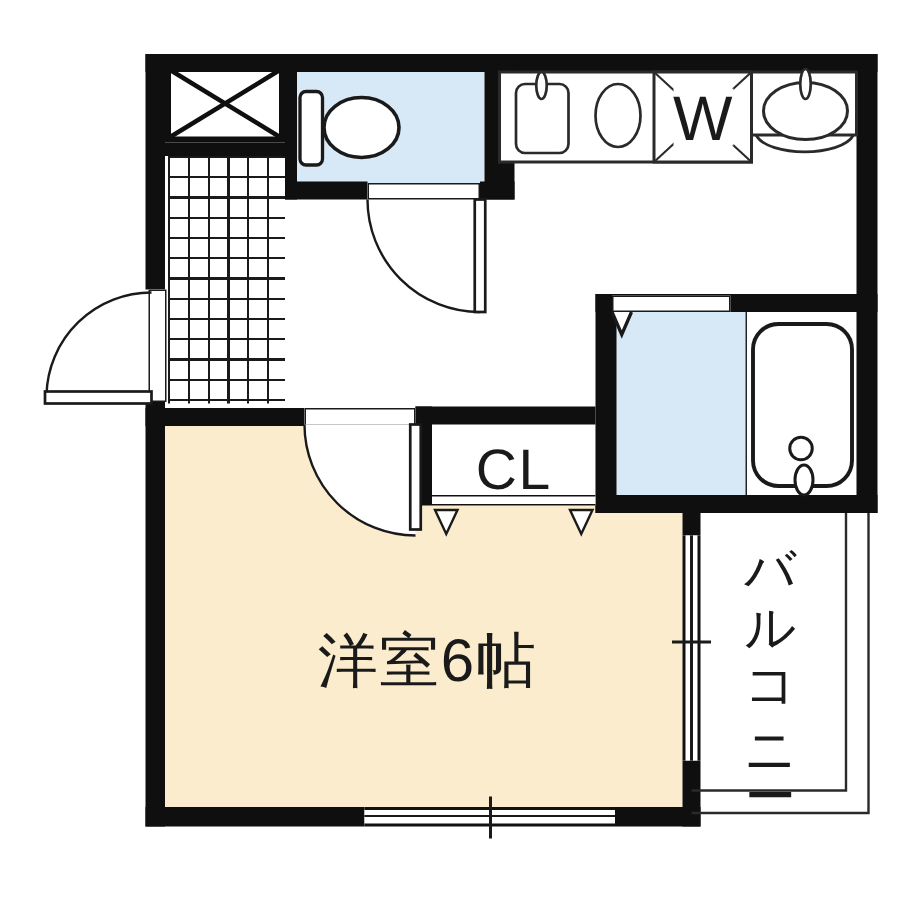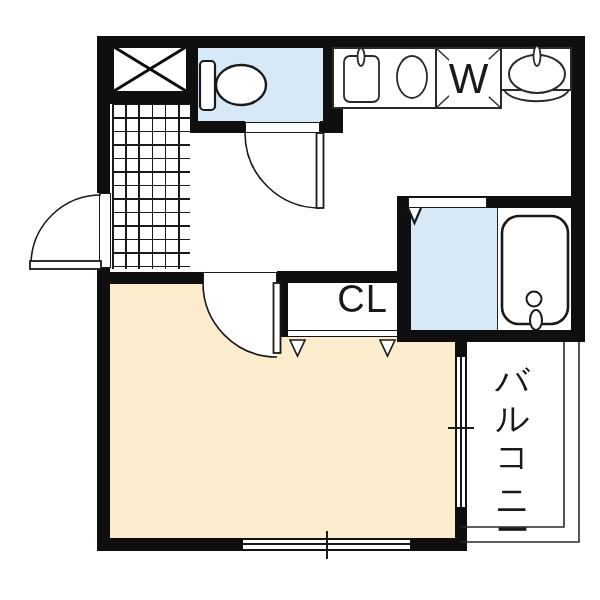--- a/index.html
+++ b/index.html
@@ -7,21 +7,21 @@
          font-family:"Liberation Sans","DejaVu Sans",sans-serif;color:#1a1a1a;}
   .abs{position:absolute;box-sizing:border-box;}
   .wall{position:absolute;background:#0f0f0f;}
   .floor-blue{background:#d7e8f6;}
   .floor-cream{background:#faeccd;}
   .white{background:#fff;}
   .opening{position:absolute;background:#fff;border:1.2px solid #1a1a1a;box-sizing:border-box;}
   .label{position:absolute;display:flex;align-items:center;justify-content:center;
          color:#1a1a1a;line-height:1;}
   #lbl-room{left:150px;top:416px;width:270px;height:50px;font-size:40px;font-weight:500;letter-spacing:1px;}
-  #lbl-cl{left:288px;top:275px;width:109px;height:47px;font-size:38px;font-weight:500;letter-spacing:1px;padding-left:20px;}
+  #lbl-cl{left:288px;top:290px;width:109px;height:47px;font-size:38px;font-weight:500;letter-spacing:1px;}
   #lbl-w{left:436px;top:52px;width:65px;height:54px;font-size:42px;font-weight:500;}
   #lbl-balcony{left:492px;top:342px;height:215px;width:42px;writing-mode:vertical-rl;
                text-orientation:mixed;font-size:34px;letter-spacing:4px;justify-content:flex-start;}
   
   #grid{left:112px;top:104px;width:78px;height:165px;background-color:#fff;
         background-image:repeating-linear-gradient(to bottom,#1a1a1a 0 1.5px,transparent 1.5px 13.5px),
                          repeating-linear-gradient(to right,#1a1a1a 0 1.5px,transparent 1.5px 13.2px);}
   
   #shaft{left:110px;top:43px;width:80px;height:52px;background:#fff;border:4px solid #0f0f0f;}
   
@@ -146,16 +146,17 @@
       <line x1="327" y1="531" x2="327" y2="559"></line>
       <line x1="448" y1="428" x2="474" y2="428"></line>
     </g>
 
     <g stroke="#2a2a2a" stroke-width="1.6" fill="none">
       <polyline points="461,527 564,527 564,342"></polyline>
       <polyline points="461,542 579,542 579,342"></polyline>
     </g>
   </svg>
 
+  <div class="label" id="lbl-room">洋室6帖</div>
   <div class="label" id="lbl-cl">CL</div>
   <div class="label" id="lbl-w">W</div>
   <div class="label" id="lbl-balcony">バルコニー</div>
 </div>
 
 </body></html>

